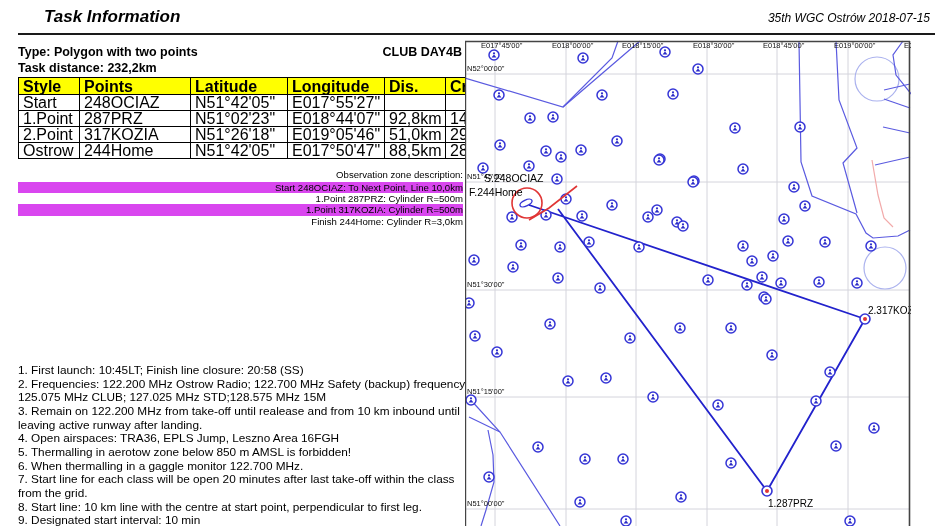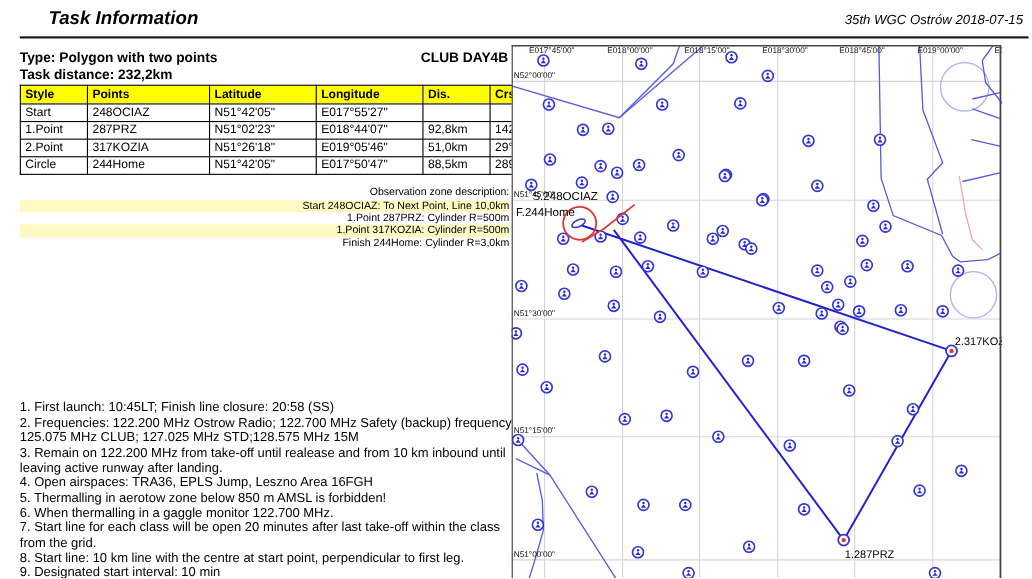--- a/index.html
+++ b/index.html
@@ -5,27 +5,27 @@
   html,body{margin:0;padding:0;background:#fff;}
   #page{position:relative;width:938px;height:526px;overflow:hidden;background:#fff;
         font-family:"Liberation Sans",sans-serif;color:#000;}
   .abs{position:absolute;}
   #title{left:18px;top:7px;font-size:17px;font-weight:bold;font-style:italic;margin-left:26px;}
   #comp-title{right:8px;top:11px;font-size:12px;font-style:italic;}
   #header-rule{left:18px;top:33px;width:917px;height:2px;background:#1a1a1a;}
   #type-row{left:18px;top:45px;width:444px;font-size:12.5px;font-weight:bold;display:flex;justify-content:space-between;}
   #dist-row{left:18px;top:61px;font-size:12.5px;font-weight:bold;text-align:right;}
   table#task-table{left:18px;top:77px;border-collapse:collapse;table-layout:fixed;}
-  #task-table th,#task-table td{border:1px solid #000;font-size:11px;padding:0 0 0 4px;
+  #task-table th,#task-table td{border:1px solid #000;font-size:16px;padding:0 0 0 4px;
       text-align:left;height:15px;line-height:15px;overflow:hidden;white-space:nowrap;}
   #task-table th{background:#ffff00;font-weight:bold;height:16px;}
   #obs-block{left:18px;top:169px;width:445px;font-size:9.6px;text-align:right;}
   #obs-heading{line-height:12.5px;}
   .obs-line{line-height:11.4px;height:11.4px;}
-  .obs-line.hl{background:#fef9c3;}
+  .obs-line.hl{background:#d946ef;}
   #notes{left:18px;top:348px;width:452px;font-size:11.8px;margin-top:16px;}
   .note-line{line-height:13.65px;white-space:nowrap;}
   #map-svg{left:465px;top:40px;}
   text{font-family:"Liberation Sans",sans-serif;}
 </style>
 </head>
 <body>
 
 <div id="page">
   <div class="abs" id="title">Task Information</div>
@@ -68,21 +68,21 @@
         </tr>
         <tr>
           <td>2.Point</td>
           <td>317KOZIA</td>
           <td>N51°26'18"</td>
           <td>E019°05'46"</td>
           <td>51,0km</td>
           <td>29°</td>
         </tr>
         <tr>
-          <td>Circle</td>
+          <td>Ostrow</td>
           <td>244Home</td>
           <td>N51°42'05"</td>
           <td>E017°50'47"</td>
           <td>88,5km</td>
           <td>289°</td>
         </tr>
       </tbody>
   </table>
 
   <div class="abs" id="obs-block">

